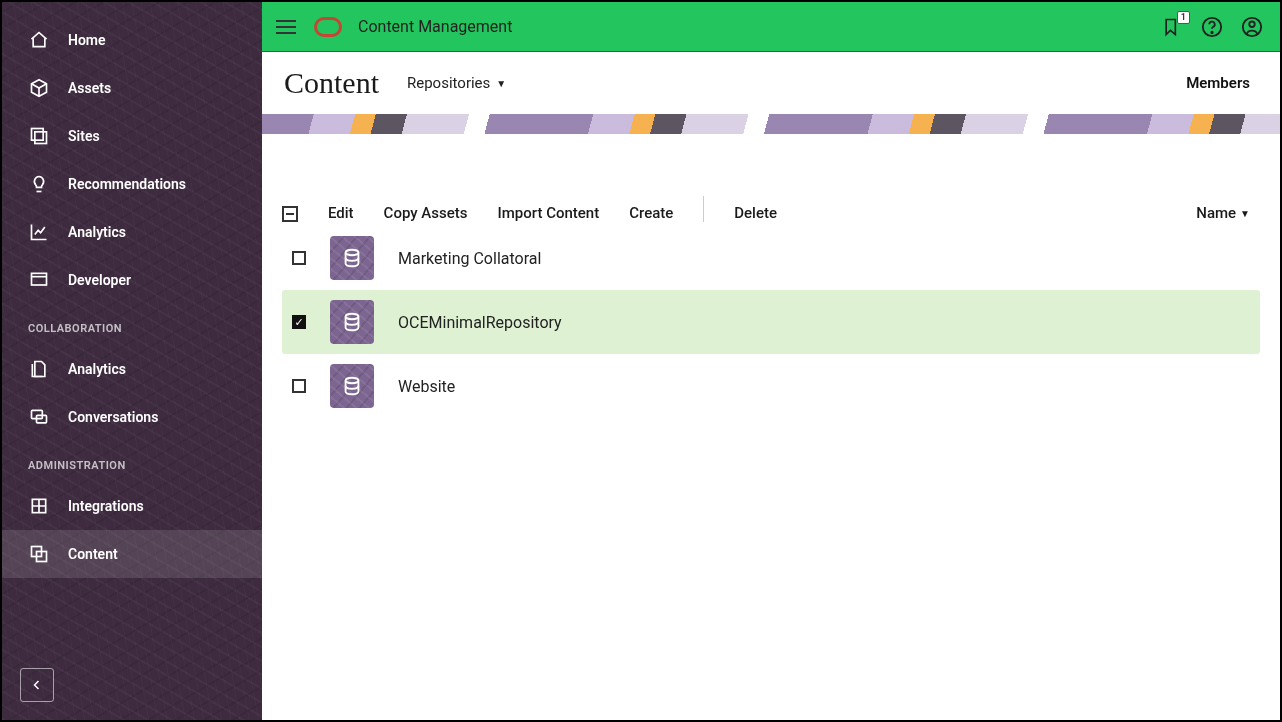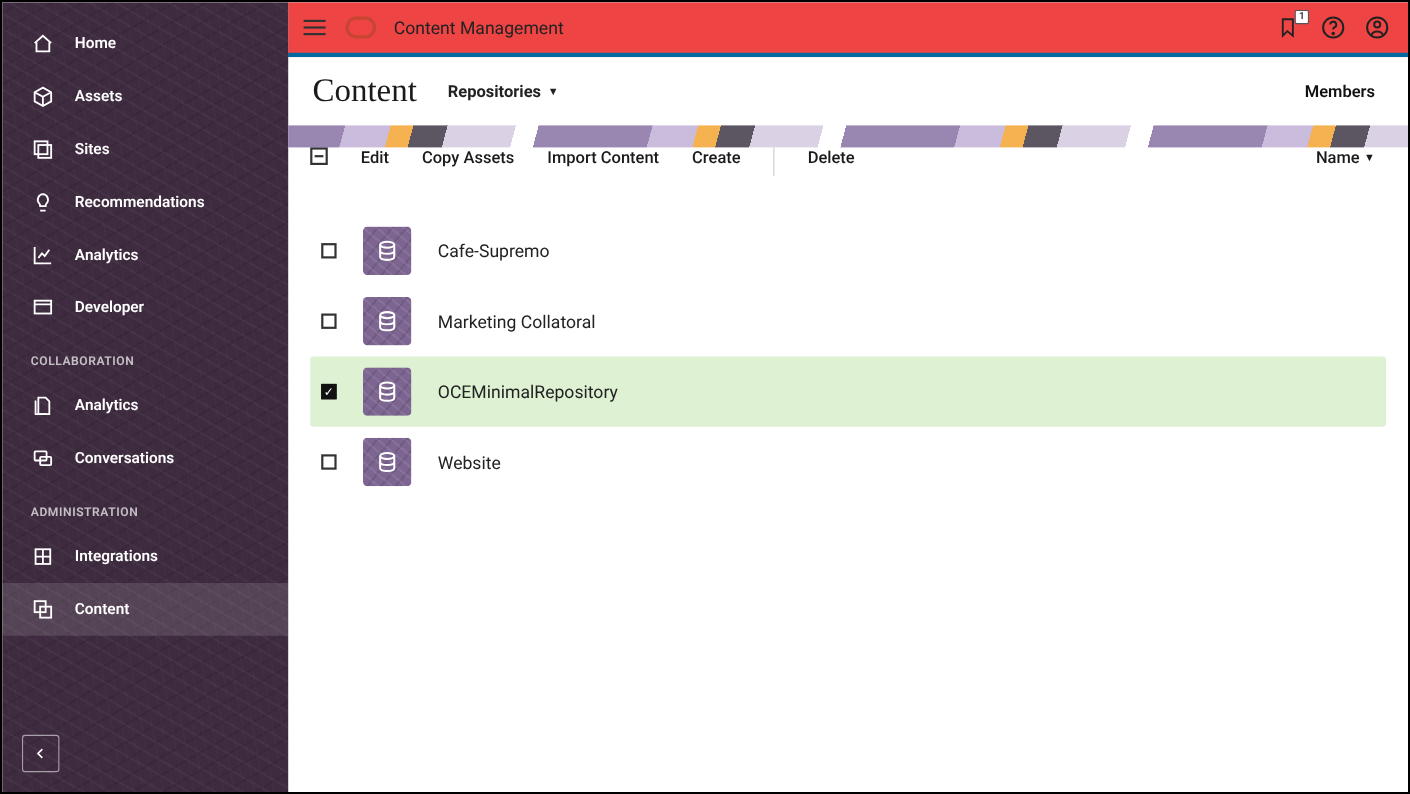--- a/index.html
+++ b/index.html
@@ -58,22 +58,22 @@
     border-radius: 3px;
     display:flex; align-items:center; justify-content:center;
     cursor:pointer;
   }
 
   
   .main { flex: 1; display: flex; flex-direction: column; height: 100%; }
 
   .topbar {
     height: 50px;
-    background: #ef4444;
-    border-bottom: 4px solid #0369a1;
+    background: #22c55e;
+    border-bottom: 1px solid #0369a1;
     display: flex;
     align-items: center;
     padding: 0 16px 0 12px;
     gap: 16px;
   }
   .hamburger { width:24px; height:24px; display:flex; flex-direction:column; justify-content:center; gap:4px; cursor:pointer; padding:2px;}
   .hamburger span { height:2px; background:#333; width:20px; }
   .oracle-logo {
     width: 28px; height: 20px; border: 3px solid #c74533; border-radius: 10px / 10px;
   }
@@ -95,44 +95,45 @@
     gap: 28px;
     background:#fff;
   }
   .page-title {
     font-family: Georgia, "Times New Roman", serif;
     font-size: 30px;
     color:#1a1a1a;
   }
   .repo-dropdown {
     display:flex; align-items:center; gap:6px;
-    font-size: 15px; color:#222; cursor:pointer; font-weight:700;
+    font-size: 15px; color:#222; cursor:pointer; font-weight:400;
   }
   .repo-dropdown .caret { font-size:10px; }
   .create-btn {
     margin-left:auto; font-size:15px; font-weight:600; color:#111; cursor:pointer;
   }
 
   .pattern-strip {
     height: 20px;
     background:
       repeating-linear-gradient(105deg,
         #8e79a8 0 50px, #c4b4d8 50px 90px, #f4a93c 90px 110px,
         #4a4350 110px 140px, #d6cce2 140px 200px, #ffffff 200px 220px,
         #8e79a8 220px 270px);
     opacity: .9;
   }
 
   .action-bar {
     height: 58px;
-    display:flex; align-items:flex-start;
+    display:flex; align-items:flex-end;
     padding: 0 30px 0 20px;
     gap: 30px;
     font-size: 15px;
     color:#1a1a1a;
+    margin-top:30px;
   }
   .select-all {
     width:16px; height:16px; border:2px solid #333; position:relative; cursor:pointer;
     display:flex; align-items:center; justify-content:center;
   }
   .select-all::after { content:""; width:8px; height:2px; background:#333; }
   .action-link { cursor:pointer; font-weight: 500; }
   .action-sep { width:1px; height:26px; background:#ccc; }
   .action-spacer { flex:1; }
   .sort-control { display:flex; align-items:center; gap:4px; cursor:pointer; font-weight:500; }
@@ -328,62 +329,51 @@
     <span class="action-link">Delete</span>
     <div class="action-spacer"></div>
     <div class="sort-control">
       <span>Name</span>
       <span class="caret">▼</span>
     </div>
   </div>
 
   <div class="repo-list">
 
+
     <div class="repo-row">
       <div class="row-check"></div>
       <div class="repo-icon">
         <svg width="22" height="22" viewBox="0 0 24 24" fill="none" stroke="#fff" stroke-width="2">
             <ellipse cx="12" cy="6" rx="7" ry="3"></ellipse>
             <path d="M5 6v12c0 1.7 3 3 7 3s7-1.3 7-3V6"></path>
             <path d="M5 12c0 1.7 3 3 7 3s7-1.3 7-3"></path>
           </svg>
       </div>
-      <div class="repo-name">Cafe-Supremo</div>
+      <div class="repo-name">Marketing Collatoral</div>
+    </div>
+
+    <div class="repo-row selected">
+      <div class="row-check checked">✓</div>
+      <div class="repo-icon">
+        <svg width="22" height="22" viewBox="0 0 24 24" fill="none" stroke="#fff" stroke-width="2">
+            <ellipse cx="12" cy="6" rx="7" ry="3"></ellipse>
+            <path d="M5 6v12c0 1.7 3 3 7 3s7-1.3 7-3V6"></path>
+            <path d="M5 12c0 1.7 3 3 7 3s7-1.3 7-3"></path>
+          </svg>
+      </div>
+      <div class="repo-name">OCEMinimalRepository</div>
     </div>
 
     <div class="repo-row">
       <div class="row-check"></div>
       <div class="repo-icon">
         <svg width="22" height="22" viewBox="0 0 24 24" fill="none" stroke="#fff" stroke-width="2">
             <ellipse cx="12" cy="6" rx="7" ry="3"></ellipse>
             <path d="M5 6v12c0 1.7 3 3 7 3s7-1.3 7-3V6"></path>
             <path d="M5 12c0 1.7 3 3 7 3s7-1.3 7-3"></path>
           </svg>
       </div>
-      <div class="repo-name">Marketing Collatoral</div>
-    </div>
-
-    <div class="repo-row selected">
-      <div class="row-check checked">✓</div>
-      <div class="repo-icon">
-        <svg width="22" height="22" viewBox="0 0 24 24" fill="none" stroke="#fff" stroke-width="2">
-            <ellipse cx="12" cy="6" rx="7" ry="3"></ellipse>
-            <path d="M5 6v12c0 1.7 3 3 7 3s7-1.3 7-3V6"></path>
-            <path d="M5 12c0 1.7 3 3 7 3s7-1.3 7-3"></path>
-          </svg>
-      </div>
-      <div class="repo-name">OCEMinimalRepository</div>
-    </div>
-
-    <div class="repo-row">
-      <div class="row-check"></div>
-      <div class="repo-icon">
-        <svg width="22" height="22" viewBox="0 0 24 24" fill="none" stroke="#fff" stroke-width="2">
-            <ellipse cx="12" cy="6" rx="7" ry="3"></ellipse>
-            <path d="M5 6v12c0 1.7 3 3 7 3s7-1.3 7-3V6"></path>
-            <path d="M5 12c0 1.7 3 3 7 3s7-1.3 7-3"></path>
-          </svg>
-      </div>
       <div class="repo-name">Website</div>
     </div>
 
   </div>
 </div>
 
 </body></html>

